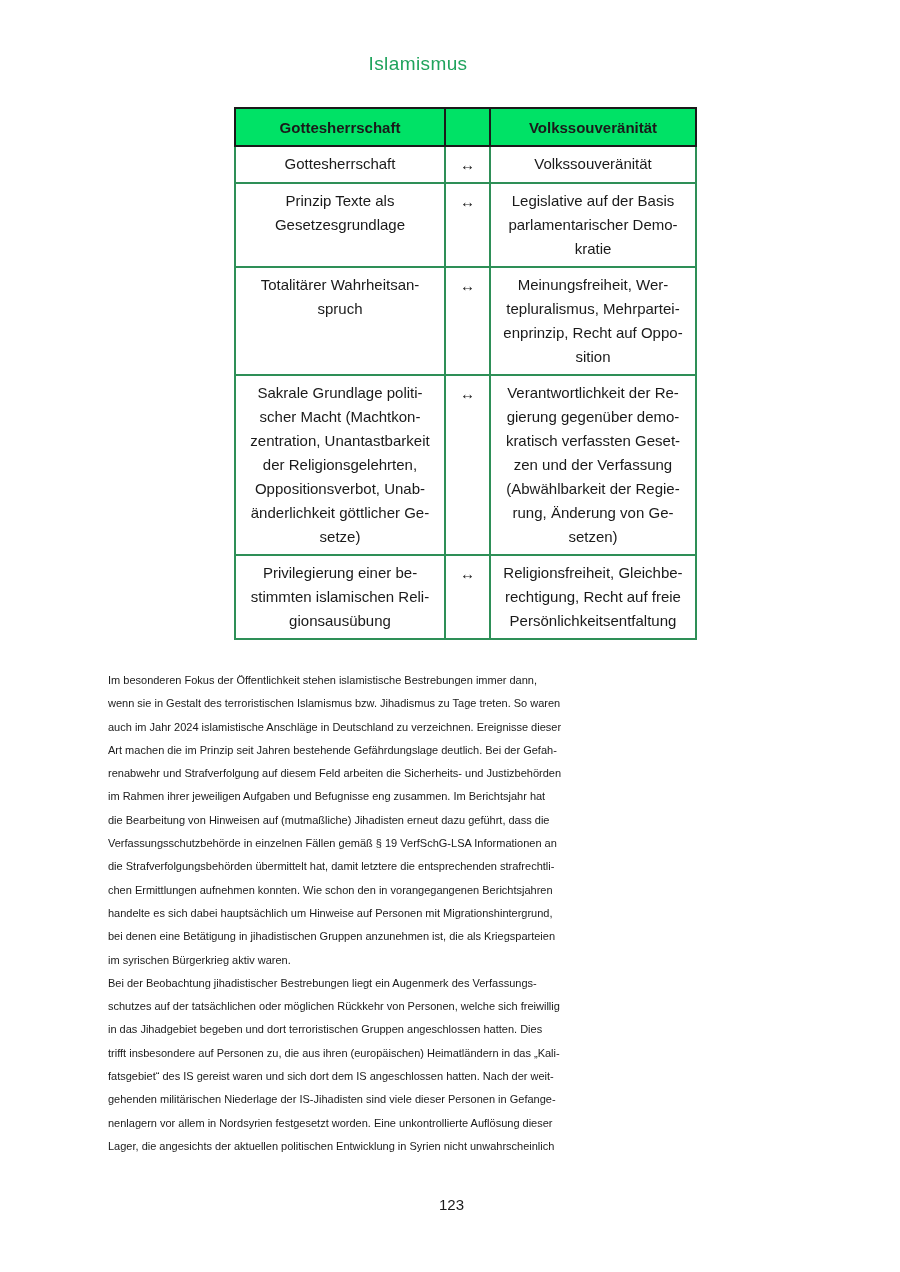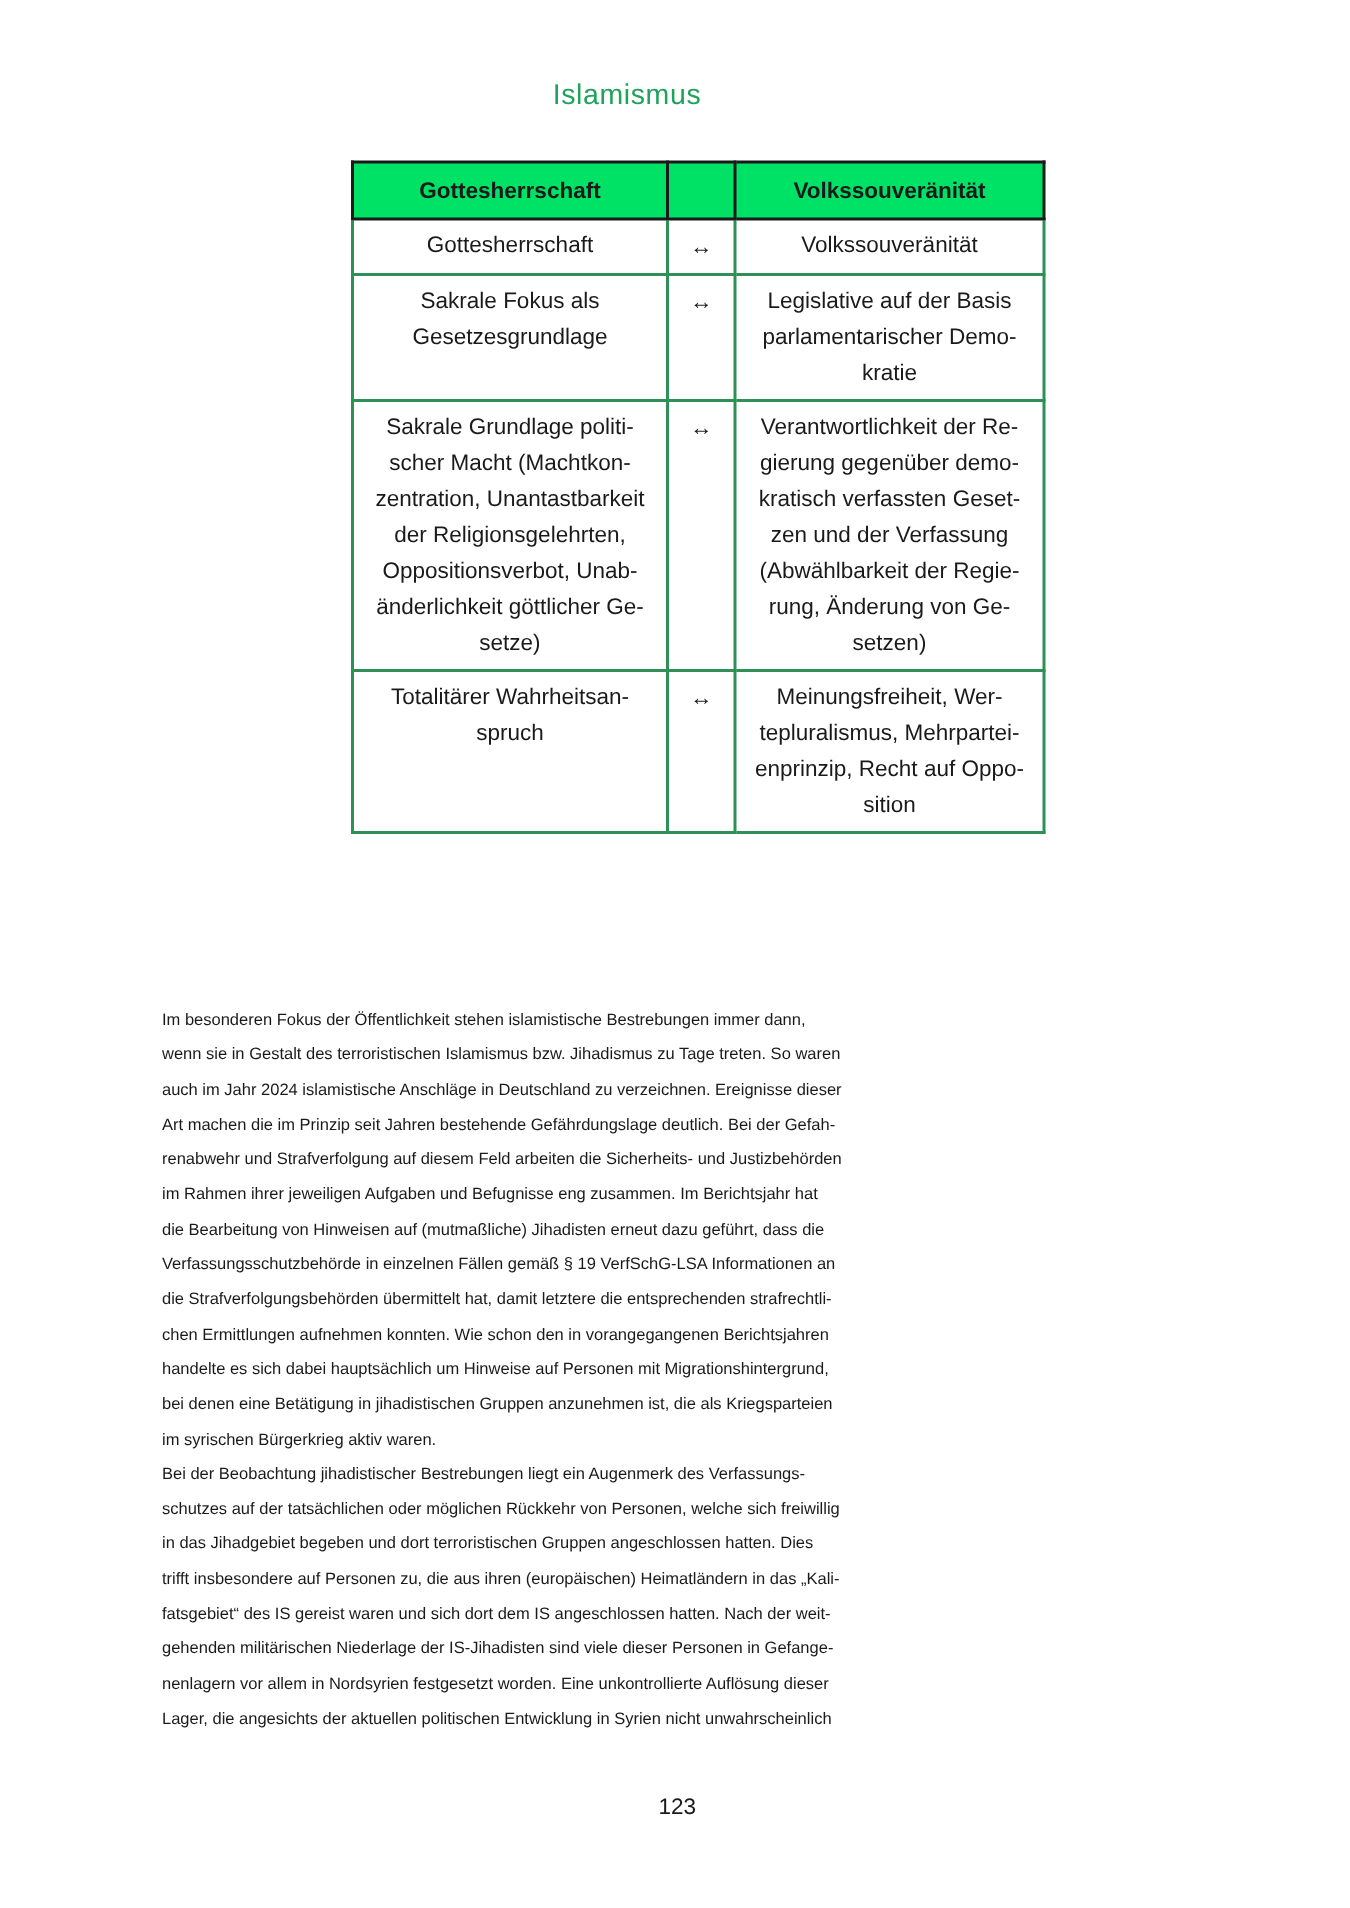--- a/index.html
+++ b/index.html
@@ -85,52 +85,61 @@
         <th>Volkssouveränität</th>
       </tr>
     </thead>
     <tbody>
         <tr>
           <td class="col-left">Gottesherrschaft</td>
           <td class="col-mid">↔</td>
           <td class="col-right">Volkssouveränität</td>
         </tr>
         <tr>
-          <td class="col-left">Sakrale Fokus als
+          <td class="col-left">Prinzip Texte als
 Gesetzesgrundlage</td>
           <td class="col-mid">↔</td>
           <td class="col-right">Legislative auf der Basis
 parlamentarischer Demo-
 kratie</td>
+        </tr>
+        <tr>
+          <td class="col-left">Totalitärer Wahrheitsan-
+spruch</td>
+          <td class="col-mid">↔</td>
+          <td class="col-right">Meinungsfreiheit, Wer-
+tepluralismus, Mehrpartei-
+enprinzip, Recht auf Oppo-
+sition</td>
         </tr>
         <tr>
           <td class="col-left">Sakrale Grundlage politi-
 scher Macht (Machtkon-
 zentration, Unantastbarkeit
 der Religionsgelehrten,
 Oppositionsverbot, Unab-
 änderlichkeit göttlicher Ge-
 setze)</td>
           <td class="col-mid">↔</td>
           <td class="col-right">Verantwortlichkeit der Re-
 gierung gegenüber demo-
 kratisch verfassten Geset-
 zen und der Verfassung
 (Abwählbarkeit der Regie-
 rung, Änderung von Ge-
 setzen)</td>
         </tr>
         <tr>
-          <td class="col-left">Totalitärer Wahrheitsan-
-spruch</td>
+          <td class="col-left">Privilegierung einer be-
+stimmten islamischen Reli-
+gionsausübung</td>
           <td class="col-mid">↔</td>
-          <td class="col-right">Meinungsfreiheit, Wer-
-tepluralismus, Mehrpartei-
-enprinzip, Recht auf Oppo-
-sition</td>
+          <td class="col-right">Religionsfreiheit, Gleichbe-
+rechtigung, Recht auf freie
+Persönlichkeitsentfaltung</td>
         </tr>
       </tbody>
   </table>
 
   <div class="bodytext">
       <p>Im besonderen Fokus der Öffentlichkeit stehen islamistische Bestrebungen immer dann,
 wenn sie in Gestalt des terroristischen Islamismus bzw. Jihadismus zu Tage treten. So waren
 auch im Jahr 2024 islamistische Anschläge in Deutschland zu verzeichnen. Ereignisse dieser
 Art machen die im Prinzip seit Jahren bestehende Gefährdungslage deutlich. Bei der Gefah-
 renabwehr und Strafverfolgung auf diesem Feld arbeiten die Sicherheits- und Justizbehörden

